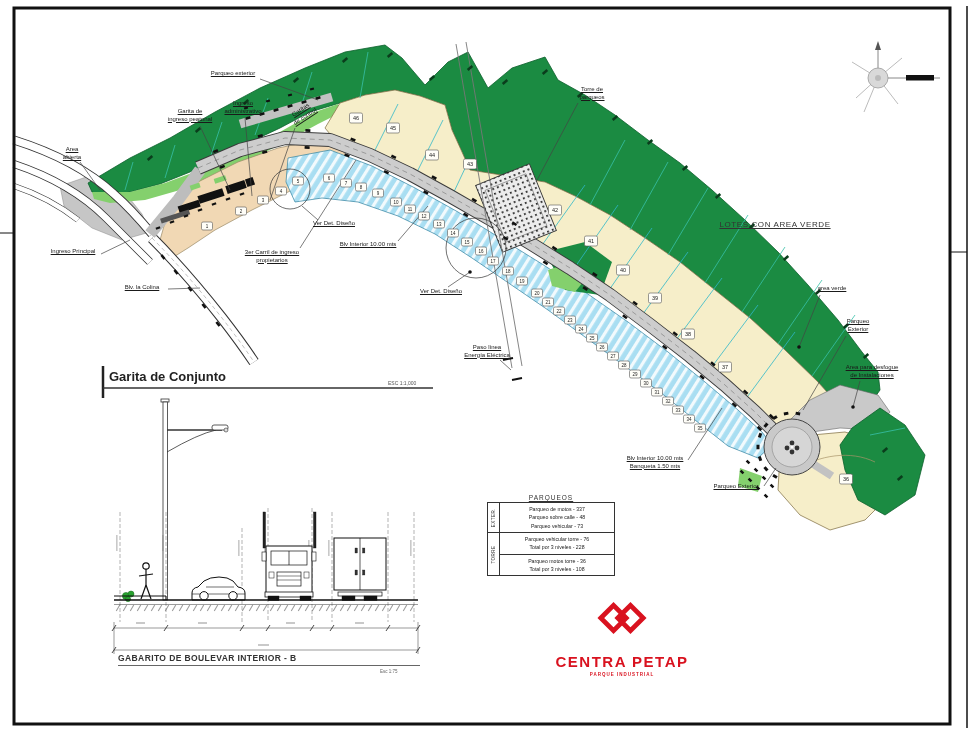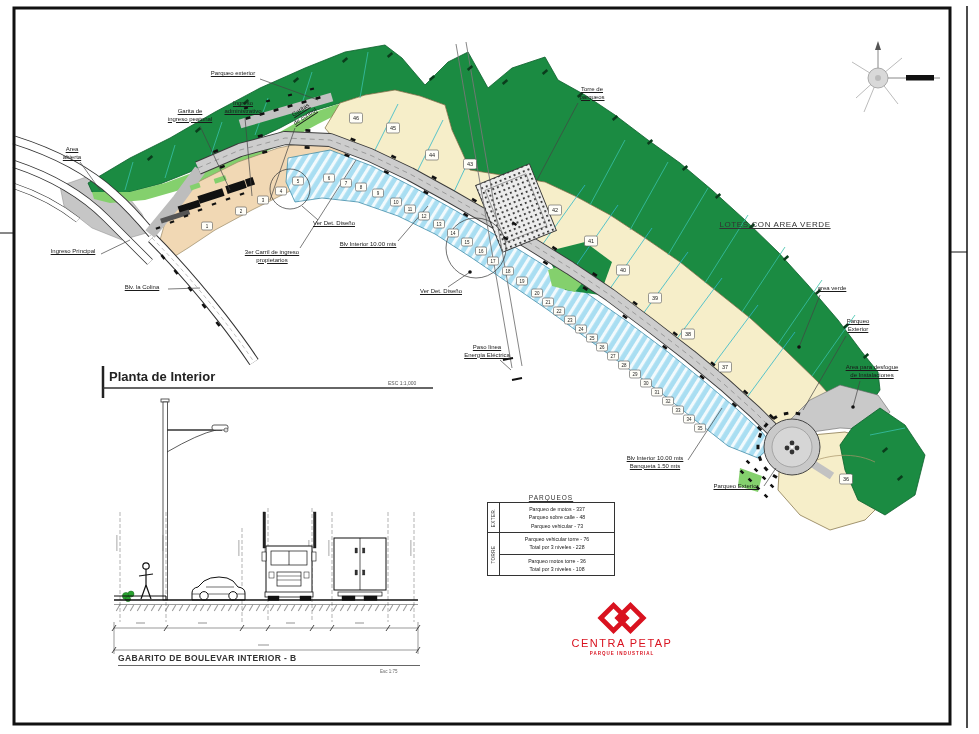--- a/index.html
+++ b/index.html
@@ -23,21 +23,21 @@
   .pgroup{display:flex;border-bottom:1.2px solid #333;}
   .pgroup:last-child{border-bottom:none;}
   .plabel{width:11px;border-right:1px solid #333;display:flex;align-items:center;
           justify-content:center;font-size:4.5px;color:#333;}
   .plabel span{transform:rotate(-90deg);white-space:nowrap;letter-spacing:.5px;}
   .prows{flex:1;padding:2px 2px;text-align:center;font-size:5.2px;color:#222;}
   .prows div{line-height:1.6;}
   .tboxes{flex:1;display:flex;flex-direction:column;}
   .tboxes .prows.b{border-bottom:1px solid #333;}
   .logo{position:absolute;left:552px;top:600px;width:140px;text-align:center;}
-  .lname{color:#d9121f;font-weight:normal;font-size:11px;letter-spacing:1.5px;margin-top:1px;}
+  .lname{color:#d9121f;font-weight:bold;font-size:15px;letter-spacing:1.5px;margin-top:17px;}
   .ltag{color:#d9121f;font-weight:bold;font-size:4.5px;letter-spacing:1px;margin-top:2px;}
   .leader{stroke:#444;stroke-width:.7;}
 </style>
 </head>
 <body>
 
 <svg id="map-svg" width="979" height="734" viewBox="0 0 979 734">
   <defs>
     <pattern id="bstripe" width="8" height="8" patternUnits="userSpaceOnUse" patternTransform="rotate(32)">
       <rect width="8" height="8" fill="#a9def2"></rect>
@@ -661,21 +661,21 @@
     <div class="callout" style="left: 832px; top: 285px;">area verde</div>
     <div class="callout" style="left: 858px; top: 318px;">Parqueo
 Exterior</div>
     <div class="callout" style="left: 872px; top: 364px;">Area para desfogue
 de Instalaciones</div>
     <div class="callout" style="left: 655px; top: 455px;">Blv Interior 10.00 mts
 Banqueta 1.50 mts</div>
     <div class="callout" style="left: 736px; top: 483px;">Parqueo Exterior</div>
   </div>
 
-<div class="plan-title">Planta de Interior</div>
+<div class="plan-title">Garita de Conjunto</div>
 <div class="plan-scale">ESC 1:1,000</div>
 
 <div class="section-caption">GABARITO DE BOULEVAR INTERIOR - B</div>
 <div class="section-scale">Esc 1:75</div>
 
 <div class="ptable">
   <div class="ptitle">PARQUEOS</div>
   <div class="pbox">
     <div class="pgroup">
       <div class="plabel">

